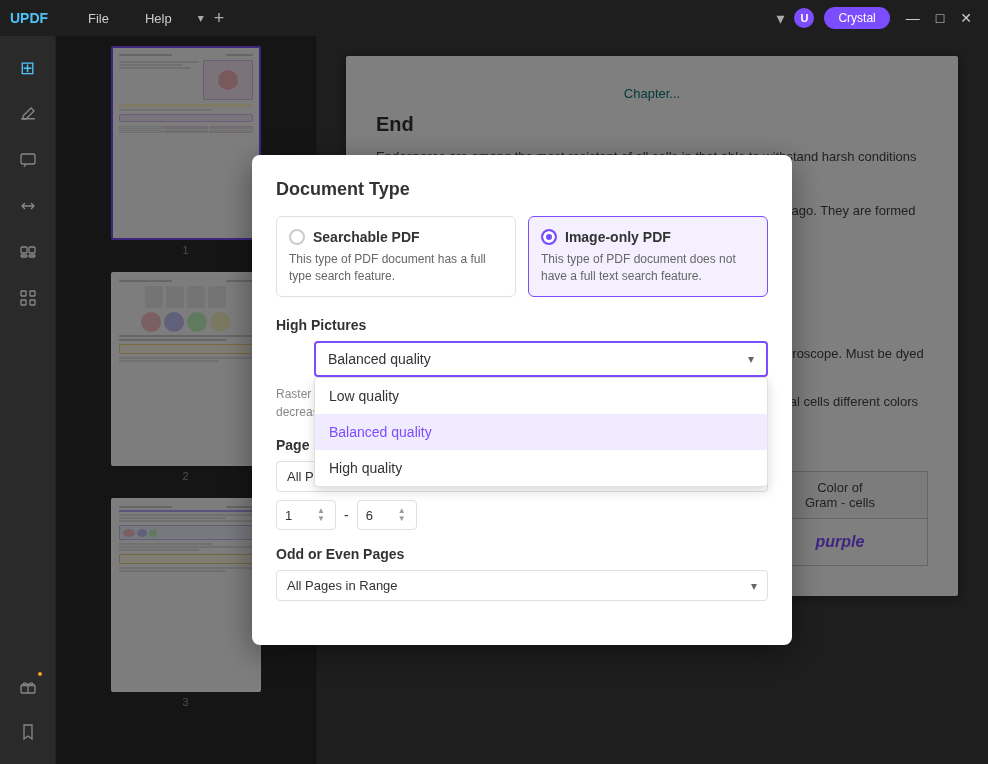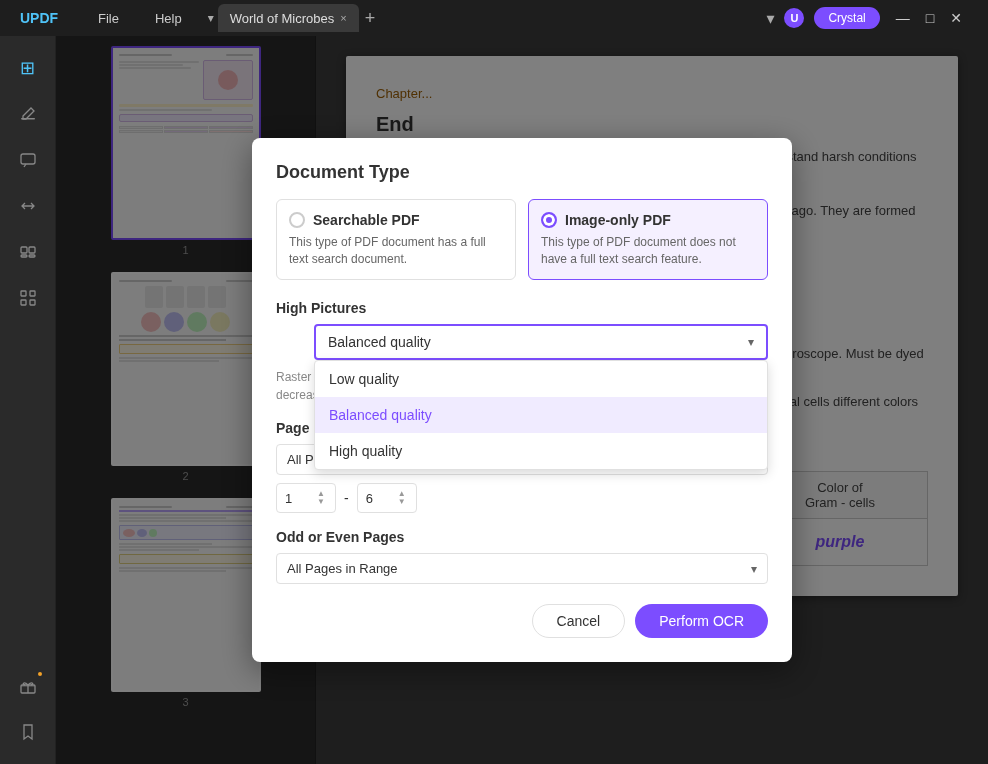--- a/index.html
+++ b/index.html
@@ -1,20 +1,20 @@
 <!DOCTYPE html>
 <html><head>
   <meta charset="utf-8">
   <style>
     * { box-sizing: border-box; margin: 0; padding: 0; }
     body { font-family: -apple-system, BlinkMacSystemFont, 'Segoe UI', sans-serif; background: #2d2d2d; width: 988px; height: 764px; overflow: hidden; }
 
     
     .title-bar {
-      display: flex; align-items: center; background: #1e1e1e; height: 36px; padding: 0 20px; gap: 8px;
+      display: flex; align-items: center; background: #1e1e1e; height: 36px; padding: 0 10px; gap: 8px;
     }
     .title-bar-logo { color: #4fc3f7; font-weight: bold; font-size: 14px; min-width: 60px; }
     .title-bar-menu { display: flex; gap: 16px; }
     .title-bar-menu-item { color: #ccc; font-size: 13px; padding: 2px 10px; cursor: pointer; border-radius: 3px; }
     .tab-area { display: flex; align-items: center; flex: 1; margin-left: 8px; }
     .tab { display: flex; align-items: center; background: #3a3a3a; color: #ddd; font-size: 13px; padding: 4px 12px; border-radius: 6px 6px 0 0; gap: 6px; height: 28px; }
     .tab-close { color: #aaa; font-size: 11px; cursor: pointer; }
     .tab-new { color: #aaa; font-size: 18px; cursor: pointer; margin-left: 6px; line-height: 1; }
     .tab-dropdown { color: #aaa; margin-left: auto; cursor: pointer; }
     .title-bar-right { display: flex; align-items: center; gap: 10px; }
@@ -36,21 +36,21 @@
     
     .thumbnail-panel { width: 260px; background: #2a2a2a; overflow-y: auto; padding: 10px; border-right: 1px solid #222; }
     .thumb-item { margin-bottom: 16px; display: flex; flex-direction: column; align-items: center; cursor: pointer; }
     .thumb-img { width: 150px; height: 194px; background: white; border: 2px solid transparent; border-radius: 2px; overflow: hidden; position: relative; }
     .thumb-img.active { border-color: #7c4dff; }
     .thumb-num { color: #999; font-size: 11px; margin-top: 4px; }
 
     
     .main-content { flex: 1; background: #3c3c3c; overflow-y: auto; padding: 20px 30px; position: relative; }
 
-    .chapter-header { color: #a16207; font-size: 13px; margin-bottom: 12px; }
+    .chapter-header { color: #0f766e; font-size: 13px; margin-bottom: 12px; text-align: center; }
     .pdf-page { background: white; padding: 30px; border-radius: 2px; box-shadow: 0 2px 8px rgba(0,0,0,0.4); max-width: 620px; margin: 0 auto; }
     .pdf-heading { font-size: 20px; font-weight: bold; color: #333; margin-bottom: 10px; }
     .pdf-body { font-size: 13px; color: #444; line-height: 1.7; margin-bottom: 10px; }
     .pdf-bullet { font-size: 13px; color: #444; margin: 6px 0 6px 16px; line-height: 1.6; position: relative; }
     .pdf-bullet::before { content: '•'; position: absolute; left: -12px; }
     .gram-stain-title { font-size: 18px; font-weight: bold; color: #333; margin-bottom: 10px; }
     .stain-table { width: 100%; border-collapse: collapse; font-size: 13px; margin-top: 8px; }
     .stain-table th { border: 1px solid #ccc; padding: 8px; text-align: center; color: #444; font-weight: normal; background: #f9f9f9; }
     .stain-table td { border: 1px solid #ccc; padding: 8px; text-align: center; }
     .purple-text { color: #7c4dff; font-style: italic; font-size: 16px; font-weight: bold; }
@@ -101,24 +101,20 @@
 <body>
 
 <div class="title-bar">
   <div class="title-bar-logo">UPDF</div>
   <div class="title-bar-menu">
     <div class="title-bar-menu-item">File</div>
     <div class="title-bar-menu-item">Help</div>
   </div>
   <div class="tab-area">
     <span style="color:#aaa;font-size:12px;margin-right:4px;">▾</span>
-    <div class="tab">
-      <span>World of Microbes</span>
-      <span class="tab-close">×</span>
-    </div>
     <span class="tab-new">+</span>
   </div>
   <div class="title-bar-right">
     <span class="tab-dropdown">▾</span>
     <div class="upgrade-avatar">U</div>
     <button class="upgrade-btn">Crystal</button>
     <div class="win-controls">
       <button class="win-btn">—</button>
       <button class="win-btn">□</button>
       <button class="win-btn win-close">✕</button>
@@ -310,21 +306,21 @@
   <div class="dialog">
     <div class="dialog-title">Document Type</div>
 
     <div class="doc-type-section">
 
       <div class="doc-type-option">
         <div class="doc-type-radio">
           <div class="radio-circle"></div>
           <span class="doc-type-name">Searchable PDF</span>
         </div>
-        <div class="doc-type-desc">This type of PDF document has a full text search document.</div>
+        <div class="doc-type-desc">This type of PDF document has a full type search feature.</div>
       </div>
 
       <div class="doc-type-option selected">
         <div class="doc-type-radio">
           <div class="radio-circle selected"></div>
           <span class="doc-type-name">Image-only PDF</span>
         </div>
         <div class="doc-type-desc">This type of PDF document does not have a full text search feature.</div>
       </div>
     </div>
@@ -373,18 +369,14 @@
     </div>
 
     <div class="odd-even-section">
       <div class="section-label">Odd or Even Pages</div>
       <div class="page-range-dropdown">
         <span>All Pages in Range</span>
         <span class="chevron">▾</span>
       </div>
     </div>
 
-    <div class="dialog-actions">
-      <button class="cancel-btn">Cancel</button>
-      <button class="perform-btn">Perform OCR</button>
-    </div>
   </div>
 </div>
 
 </body></html>

